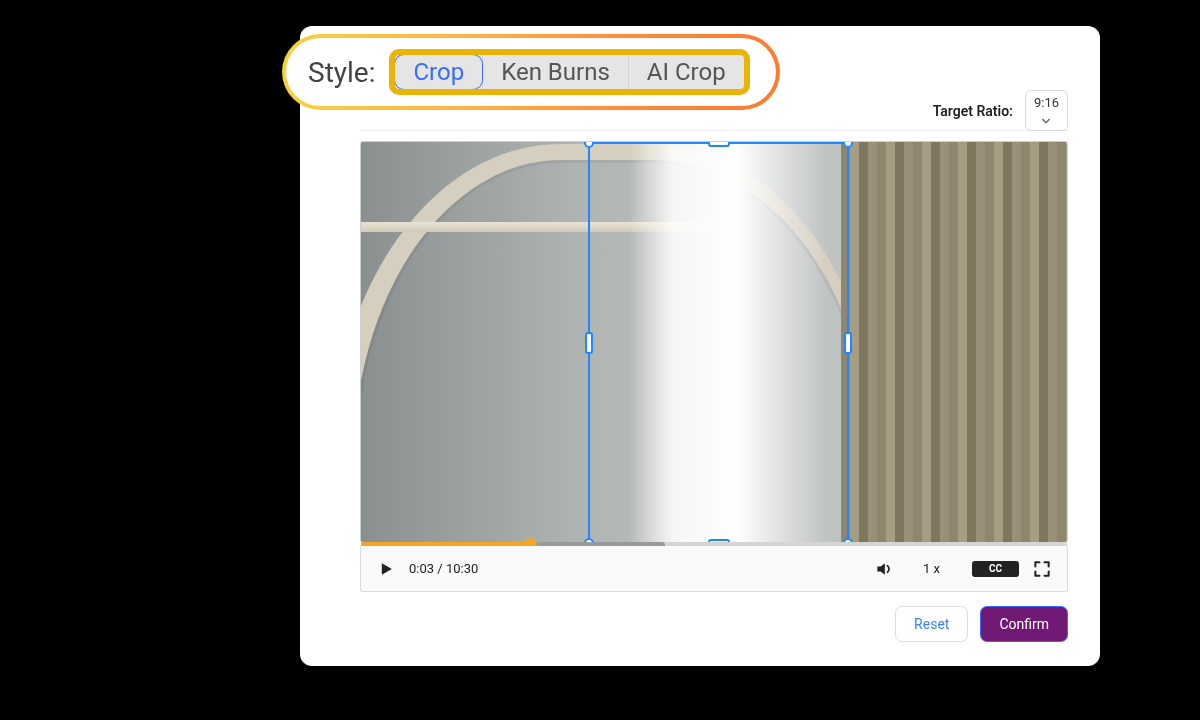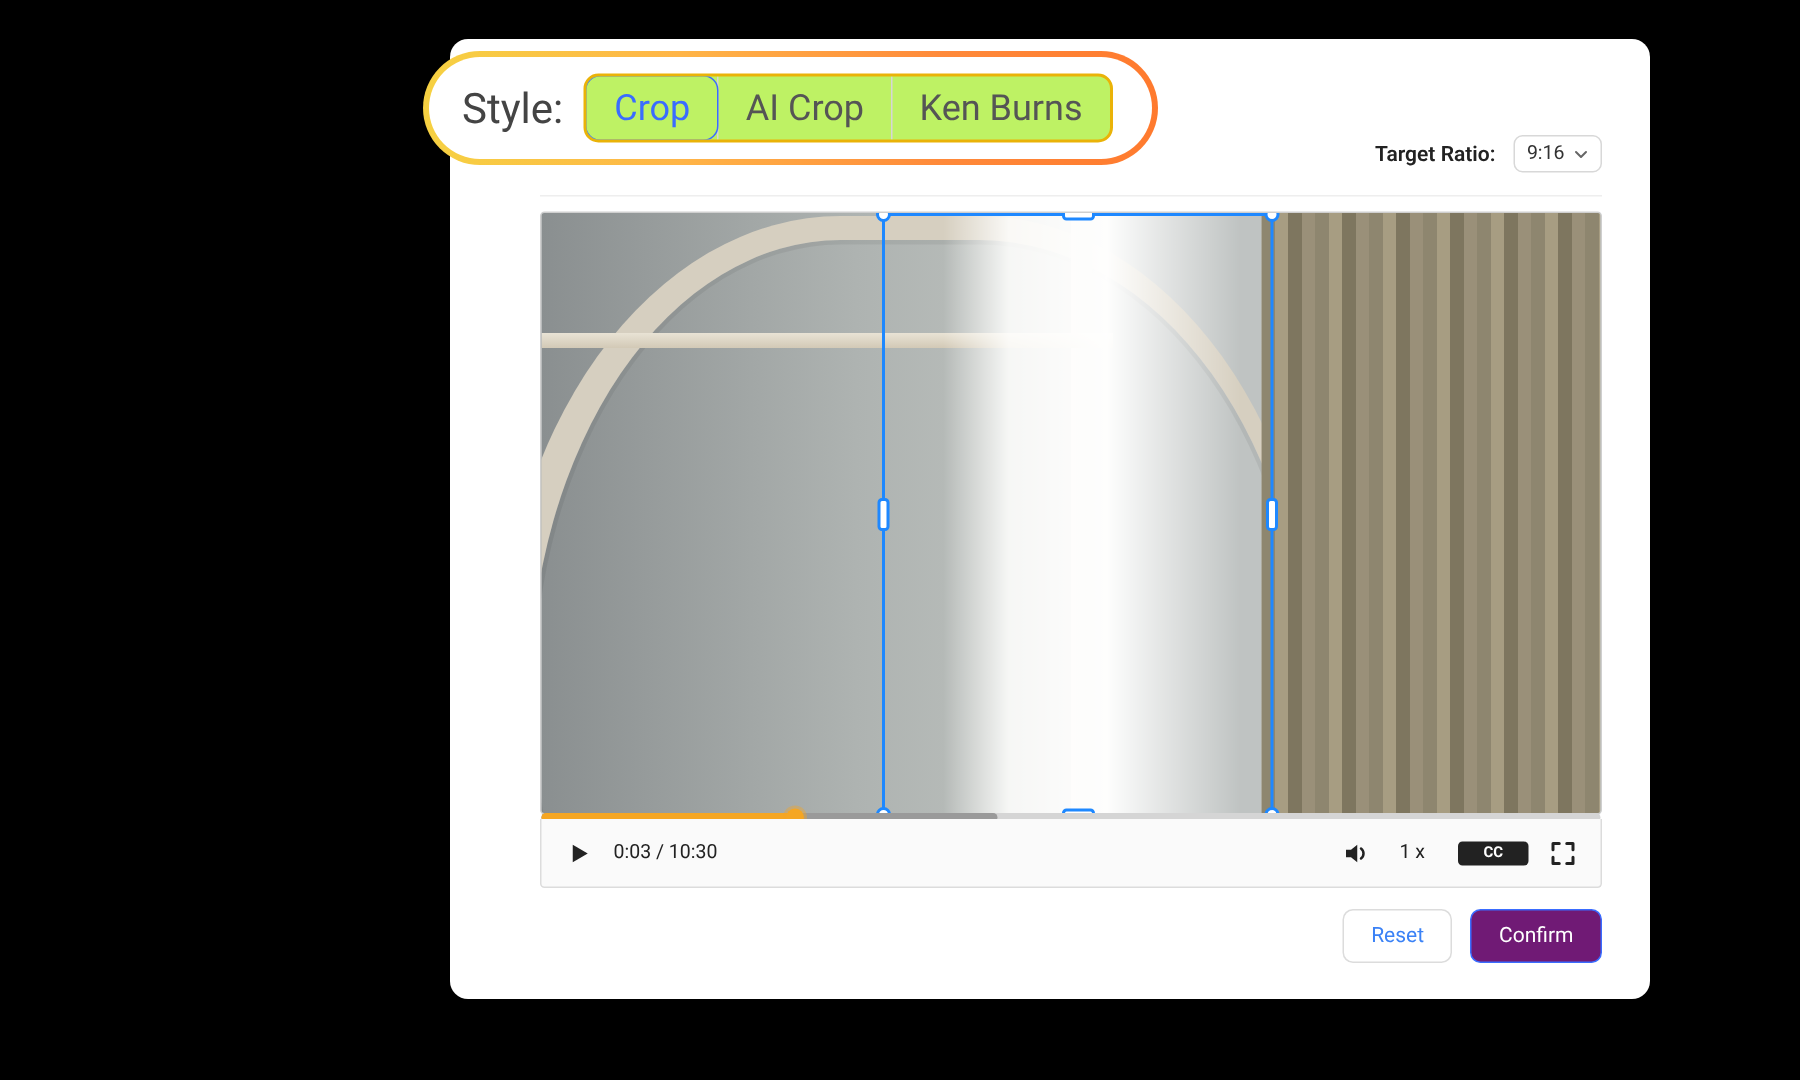--- a/index.html
+++ b/index.html
@@ -49,25 +49,25 @@
     padding: 0 26px 0 22px;
   }
   .style-label {
     font-size: 28px;
     color: #444;
     margin-right: 14px;
     font-weight: 400;
   }
   .seggroup {
     display: flex;
-    border: 2px solid #eab308;
+    border: 6px solid #eab308;
     border-radius: 10px;
     overflow: hidden;
     height: 46px;
-    background: #bef264;
+    background: #e5e5e5;
   }
   .seg {
     display: flex;
     align-items: center;
     padding: 0 18px;
     font-size: 24px;
     color: #555;
     border-left: 1px solid #d6d6d6;
     cursor: pointer;
     white-space: nowrap;
@@ -98,20 +98,21 @@
     display: flex;
     align-items: center;
     gap: 6px;
     border: 1px solid #d8d8d8;
     border-radius: 6px;
     padding: 4px 8px;
     background: #fff;
     cursor: pointer;
     font-size: 13px;
     color: #333;
+    flex-direction: column;
   }
   .chev { width: 10px; height: 10px; display: inline-block; }
   .chev svg { width: 100%; height: 100%; display: block; }
 
   .video-area {
     position: absolute;
     left: 60px;
     top: 104px;
     right: 32px;
     height: 430px;
@@ -219,21 +220,21 @@
     box-shadow: 0 0 0 2px rgba(245,166,35,0.4);
   }
 
   .player-bar .icon-btn {
     width: 22px; height: 22px; display: flex; align-items: center; justify-content: center;
     color: #222; cursor: pointer; margin: 0 4px;
   }
   .player-bar .icon-btn svg { width: 20px; height: 20px; display: block; }
   .time-text { font-size: 13px; margin: 0 8px; }
   .spacer { flex: 1; }
-  .speed-text { font-size: 13px; margin: 0 14px; cursor: pointer; }
+  .speed-text { font-size: 13px; margin: 0 24px; cursor: pointer; }
   .cc-btn {
     display: flex; align-items: center; justify-content: center;
     width: 47px; height: 16px; border-radius: 3px;
     background: #222; color: #fff; font-size: 10px; font-weight: 700;
     margin: 0 8px; cursor: pointer;
   }
 
   .footer-actions {
     position: absolute;
     right: 32px;
@@ -262,22 +263,22 @@
 
 <div class="fringe"></div>
 
 <div class="panel">
 
   <div class="style-badge">
     <div class="style-badge-inner">
       <span class="style-label">Style:</span>
       <div class="seggroup">
         <div class="seg selected">Crop</div>
+        <div class="seg">Ken Burns</div>
         <div class="seg">AI Crop</div>
-        <div class="seg">Ken Burns</div>
       </div>
     </div>
   </div>
 
   <div class="target-ratio-row">
     <span class="tr-label">Target Ratio:</span>
     <div class="ratio-select">
       <span>9:16</span>
       <span class="chev">
         <svg viewBox="0 0 12 12">

